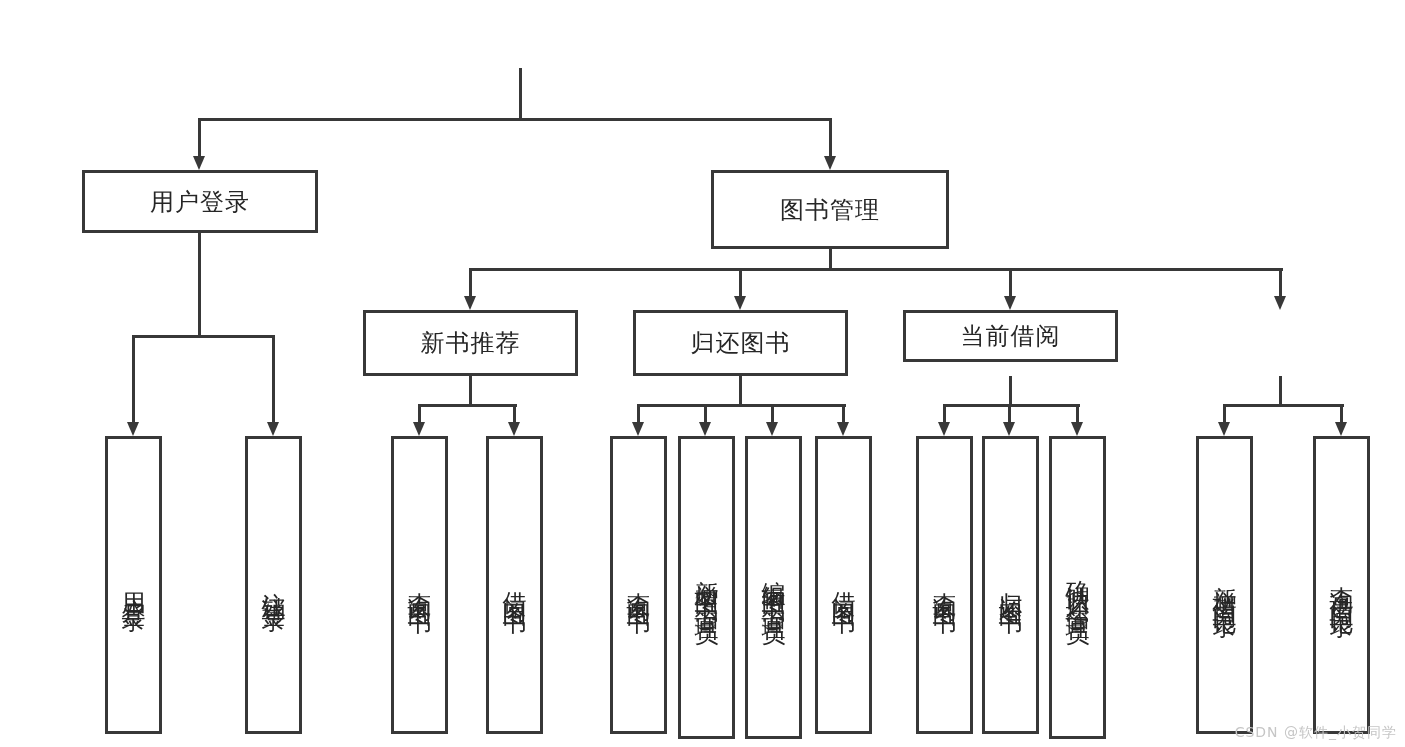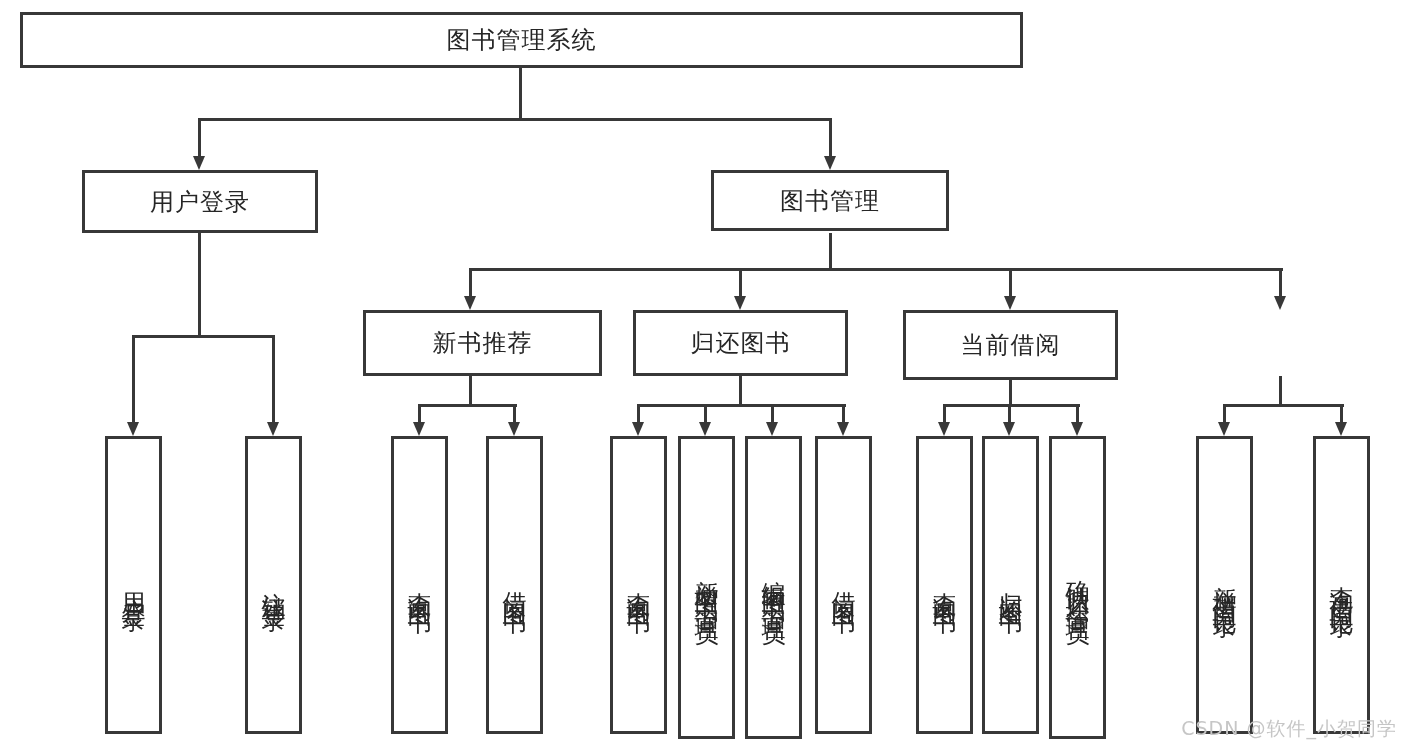--- a/index.html
+++ b/index.html
@@ -29,45 +29,42 @@
     font-size:24px; line-height:1; letter-spacing:6px; white-space:nowrap;
   }
   .cline{position:absolute; background:var(--line); z-index:1;}
   .ahead{
     position:absolute; width:0; height:0; z-index:1;
     border-left:6.5px solid transparent; border-right:6.5px solid transparent;
     border-top:14px solid var(--line);
   }
   #watermark{
     position:absolute; right:8px; bottom:5px; z-index:3;
-    font-size:19px; letter-spacing:1px; color:var(--watermark);
+    font-size:14px; letter-spacing:1px; color:var(--watermark);
   }
   
   #n-root{left:20px; top:12px; width:1003px; height:56px;}
   #n-login{left:82px; top:170px; width:236px; height:63px;}
-  #n-mgmt{left:711px; top:170px; width:238px; height:61px;}
-  #n-newbook{left:363px; top:310px; width:239px; height:66px;}
+  #n-mgmt{left:711px; top:170px; width:238px; height:79px;}
+  #n-newbook{left:363px; top:310px; width:215px; height:66px;}
   #n-borrow{left:633px; top:310px; width:215px; height:66px;}
-  #n-current{left:903px; top:310px; width:215px; height:70px;}
+  #n-current{left:903px; top:310px; width:215px; height:52px;}
   #n-records{left:1172px; top:310px; width:215px; height:66px;}
   
   #lf-a1{left:105px;} #lf-a2{left:245px;}
   #lf-b1{left:391px;} #lf-b2{left:486px;}
   #lf-c1{left:610px;} #lf-c2{left:678px;} #lf-c3{left:745px;} #lf-c4{left:815px;}
   #lf-d1{left:916px;} #lf-d2{left:982px;} #lf-d3{left:1049px;}
   #lf-e1{left:1196px;} #lf-e2{left:1313px;}
 </style>
 </head>
 <body>
 
 <div id="stage">
 
-  <div class="hbox" id="n-root">
-    <span>图书管理系统</span>
-  </div>
   <div class="hbox" id="n-login">
     <span>用户登录</span>
   </div>
   <div class="hbox" id="n-mgmt">
     <span>图书管理</span>
   </div>
   <div class="hbox" id="n-newbook">
     <span>新书推荐</span>
   </div>
   <div class="hbox" id="n-borrow">

